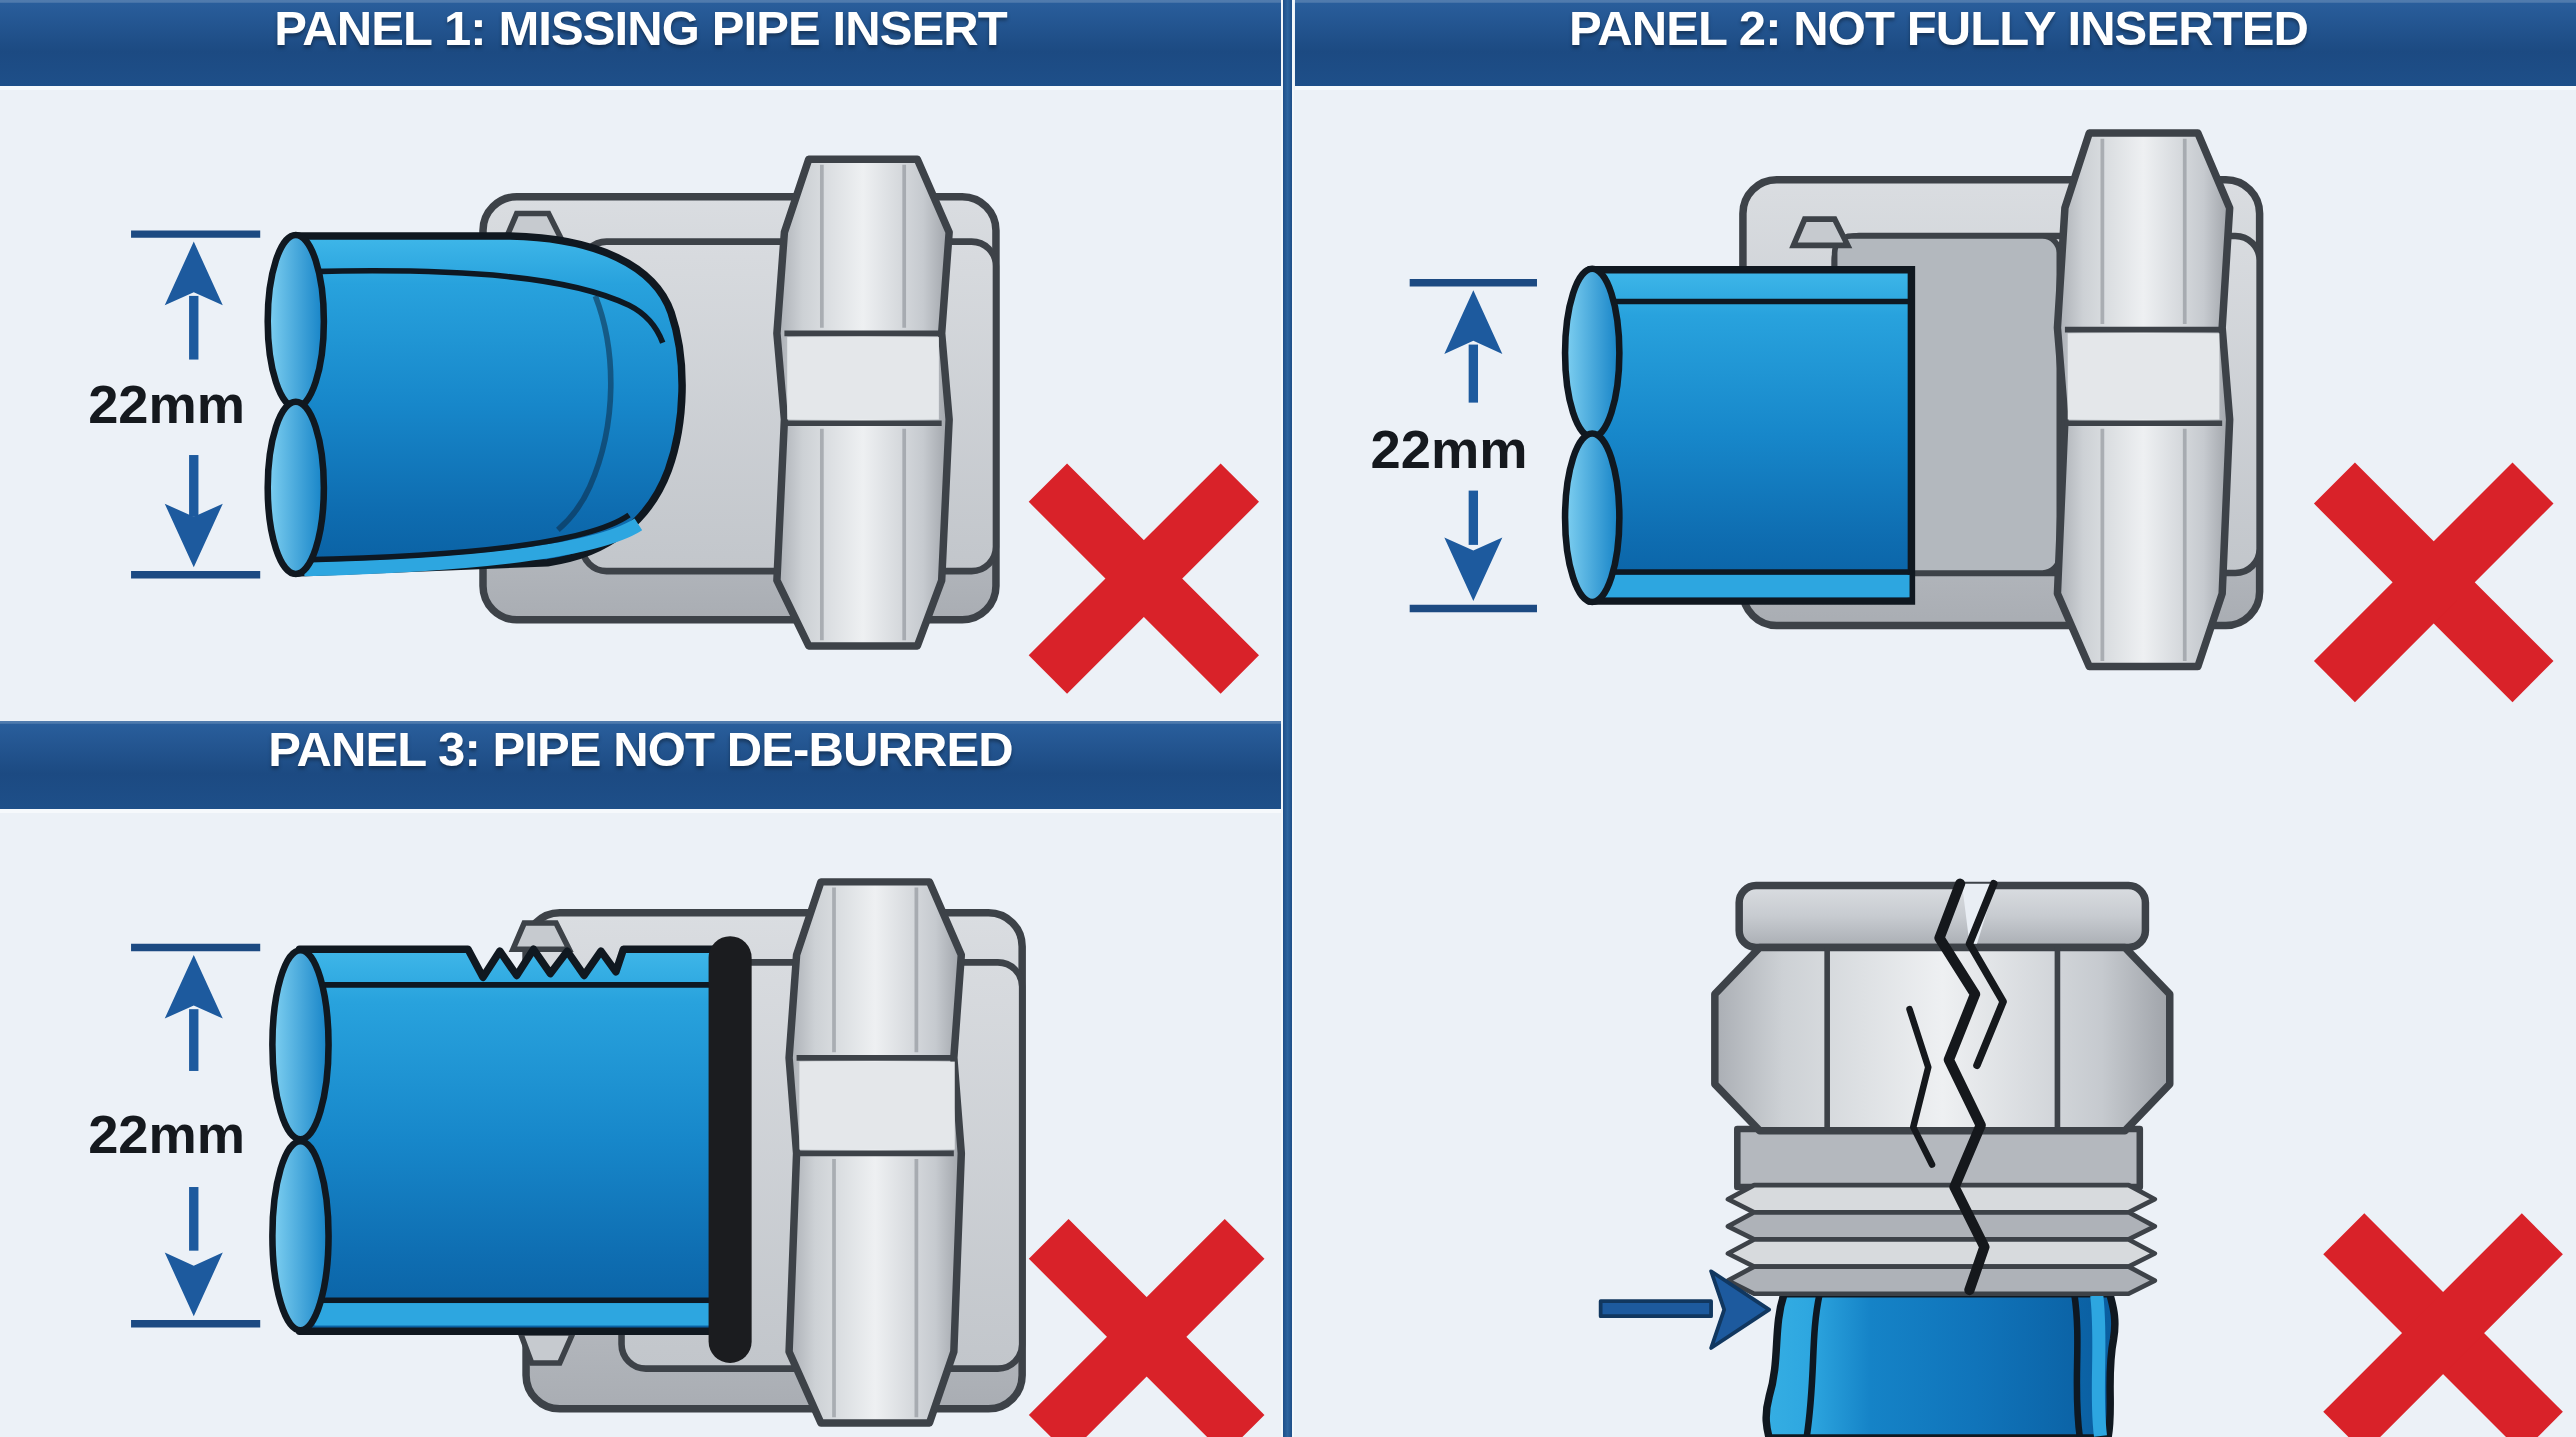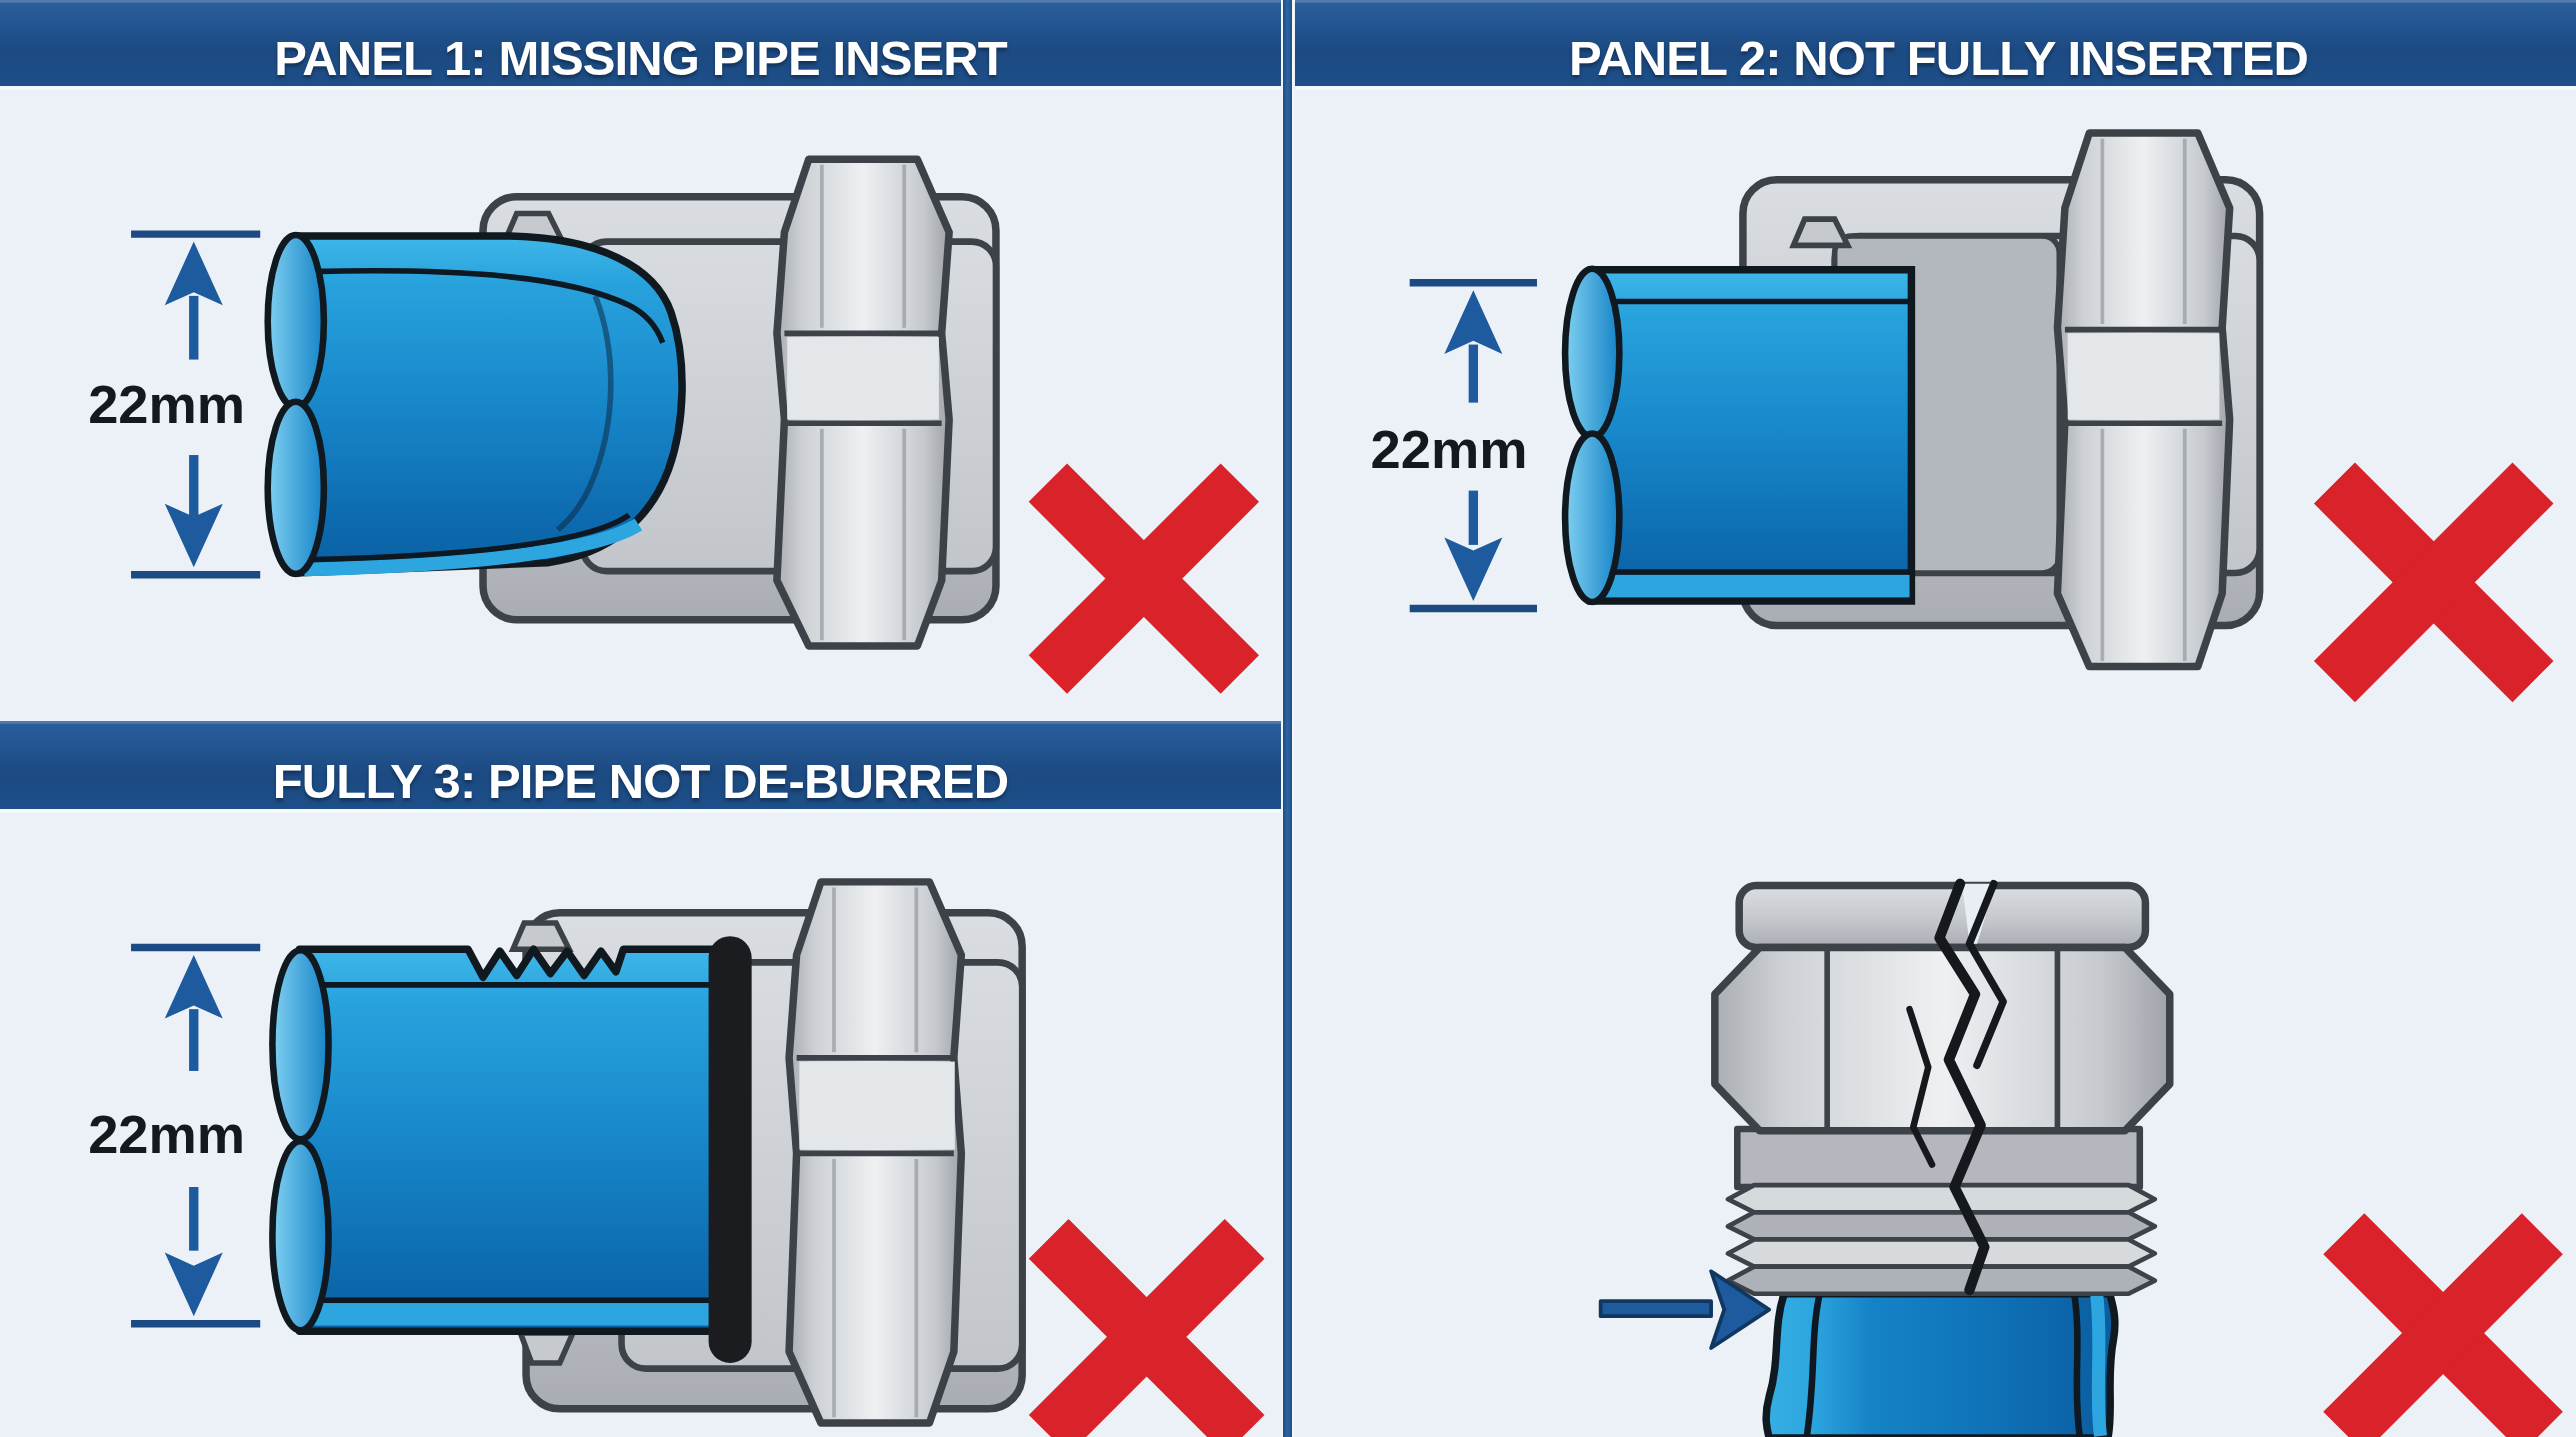--- a/index.html
+++ b/index.html
@@ -1,21 +1,21 @@
 <!DOCTYPE html>
 <html style="font-size:15px"><head>
 <meta charset="utf-8">
 <style>
   html,body{margin:0;padding:0;background:#ecf1f7;}
   .stage{
     position:relative;width:2576px;height:1438px;overflow:hidden;
     background:#ecf1f7;font-family:"Liberation Sans",sans-serif;
   }
   .band{
-    position:absolute;display:flex;align-items:flex-end;justify-content:center;
+    position:absolute;display:flex;align-items:flex-start;justify-content:center;
     background:linear-gradient(180deg,#2a5f9d 0%,#1c4a82 60%,#1e4f89 100%);
     border-bottom:4.7px solid #f6f9fc;box-shadow:inset 0 2.8px 0 rgba(255,255,255,.18);
     box-sizing:border-box;
   }
   .band .title{
     color:#ffffff;font-weight:700;font-size:49px;letter-spacing:-0.9px;
     text-shadow:0 2.8px 3.7px rgba(0,0,0,.35);white-space:nowrap;
   }
   .band1{left:0;top:0;width:1281px;height:90px;}
   .band2{left:1295px;top:0;width:1281px;height:90px;padding-left:6px;}
@@ -33,21 +33,21 @@
 
 <div class="stage">
 
   <div class="band band1">
     <span class="title">PANEL 1: MISSING PIPE INSERT</span>
   </div>
   <div class="band band2">
     <span class="title">PANEL 2: NOT FULLY INSERTED</span>
   </div>
   <div class="band band3">
-    <span class="title">FULLY 3: PIPE NOT DE-BURRED</span>
+    <span class="title">PANEL 3: PIPE NOT DE-BURRED</span>
   </div>
   <div class="vdivider"></div>
 
   <svg width="2576" height="1438" viewBox="0 0 2752 1536">
     <defs>
       <linearGradient id="pipeV" x1="0" y1="0" x2="0" y2="1">
         <stop offset="0" stop-color="#3fb7e9"></stop>
           <stop offset="0.14" stop-color="#28a2dd"></stop>
         <stop offset="0.5" stop-color="#1787ca"></stop>
           <stop offset="0.82" stop-color="#0e6cb0"></stop>

